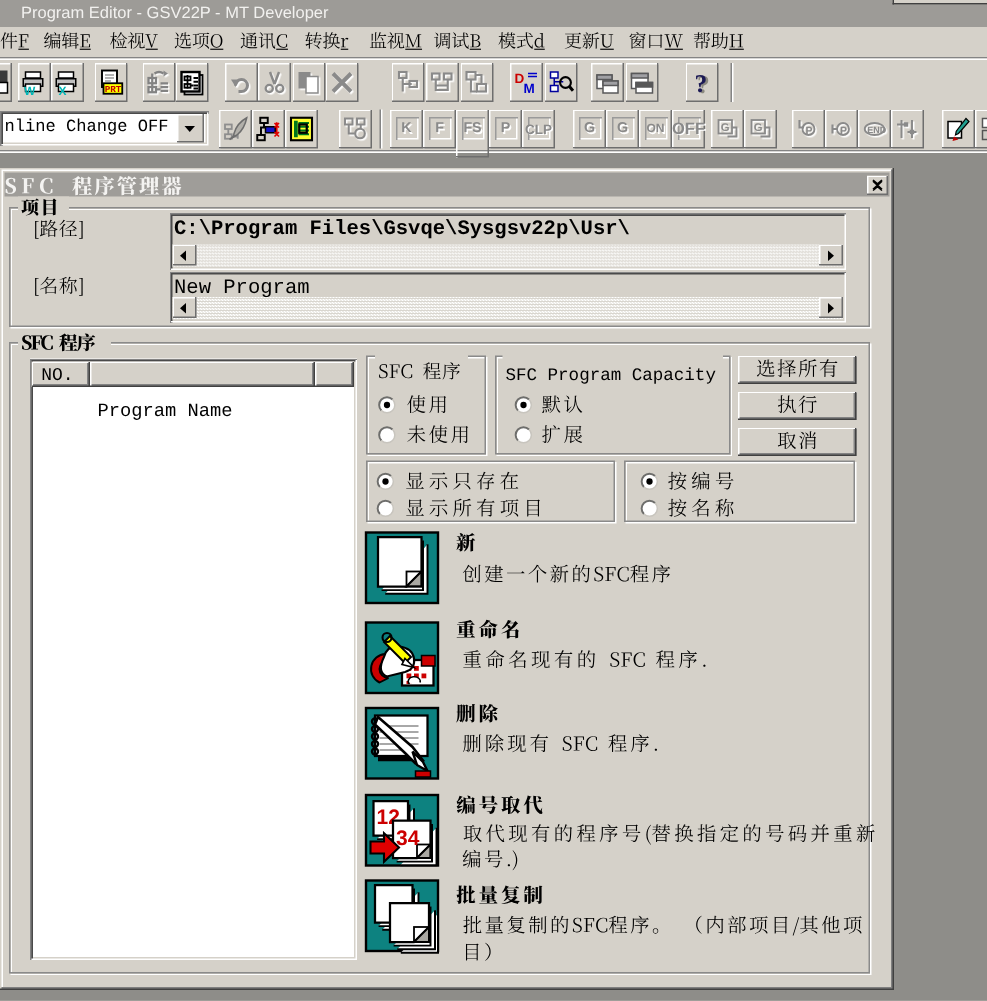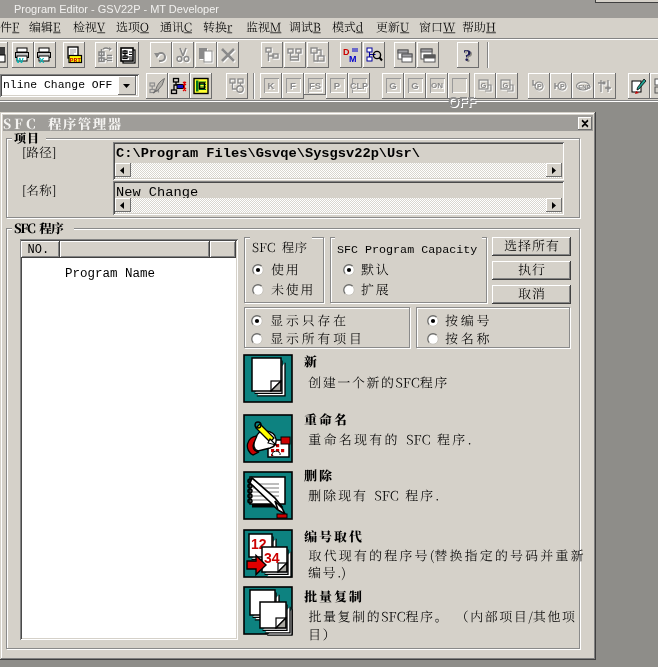--- a/index.html
+++ b/index.html
@@ -304,21 +304,21 @@
 <div style="left:253px;top:73px;width:1px;height:26px;background:#848484"></div>
 <div style="left:254px;top:73px;width:1px;height:26px;background:#fff"></div>
 <div class="rz2" style="left:260px;top:73px;width:22px;height:26px;">
     <div style="left:3.5px;top:5px;width:15px;height:15px;box-shadow:inset 1px 1px 0 #9a9a9a,inset -1px -1px 0 #fff"></div>
     <span class="s" style="left:0;top:0;width:22px;height:26px;text-align:center;line-height:26px;font-size:9.5px;font-weight:bold;color:#8a8a8a;text-shadow:1px 1px 0 #fff">K</span>
   </div>
 <div class="rz2" style="left:282px;top:73px;width:22px;height:26px;">
     <div style="left:3.5px;top:5px;width:15px;height:15px;box-shadow:inset 1px 1px 0 #9a9a9a,inset -1px -1px 0 #fff"></div>
     <span class="s" style="left:0;top:0;width:22px;height:26px;text-align:center;line-height:26px;font-size:9.5px;font-weight:bold;color:#8a8a8a;text-shadow:1px 1px 0 #fff">F</span>
   </div>
-<div class="rz2" style="left:304px;top:73px;width:22px;height:22px;">
+<div class="rz2" style="left:304px;top:73px;width:22px;height:32px;">
     <div style="left:3.5px;top:5px;width:15px;height:15px;box-shadow:inset 1px 1px 0 #9a9a9a,inset -1px -1px 0 #fff"></div>
     <span class="s" style="left:0;top:0;width:22px;height:26px;text-align:center;line-height:26px;font-size:9.5px;font-weight:bold;color:#8a8a8a;text-shadow:1px 1px 0 #fff">FS</span>
   </div>
 <div class="rz2" style="left:326px;top:73px;width:22px;height:26px;">
     <div style="left:3.5px;top:5px;width:15px;height:15px;box-shadow:inset 1px 1px 0 #9a9a9a,inset -1px -1px 0 #fff"></div>
     <span class="s" style="left:0;top:0;width:22px;height:26px;text-align:center;line-height:26px;font-size:9.5px;font-weight:bold;color:#8a8a8a;text-shadow:1px 1px 0 #fff">P</span>
   </div>
 <div class="rz2" style="left:348px;top:73px;width:22px;height:26px;">
     <div style="left:3.5px;top:5px;width:15px;height:15px;box-shadow:inset 1px 1px 0 #9a9a9a,inset -1px -1px 0 #fff"></div>
     <span class="s" style="left:0;top:0;width:22px;height:26px;text-align:center;line-height:26px;font-size:9px;font-weight:bold;color:#8a8a8a;text-shadow:1px 1px 0 #fff">CLP</span>
@@ -330,21 +330,21 @@
 <div class="rz2" style="left:404px;top:73px;width:22px;height:26px;">
     <div style="left:3.5px;top:5px;width:15px;height:15px;box-shadow:inset 1px 1px 0 #9a9a9a,inset -1px -1px 0 #fff"></div>
     <span class="s" style="left:0;top:0;width:22px;height:26px;text-align:center;line-height:26px;font-size:9.5px;font-weight:bold;color:#8a8a8a;text-shadow:1px 1px 0 #fff">G</span>
   </div>
 <div class="rz2" style="left:426px;top:73px;width:22px;height:26px;">
     <div style="left:3.5px;top:5px;width:15px;height:15px;box-shadow:inset 1px 1px 0 #9a9a9a,inset -1px -1px 0 #fff"></div>
     <span class="s" style="left:0;top:0;width:22px;height:26px;text-align:center;line-height:26px;font-size:8px;font-weight:bold;color:#8a8a8a;text-shadow:1px 1px 0 #fff">ON</span>
   </div>
 <div class="rz2" style="left:448px;top:73px;width:22px;height:26px;">
     <div style="left:3.5px;top:5px;width:15px;height:15px;box-shadow:inset 1px 1px 0 #9a9a9a,inset -1px -1px 0 #fff"></div>
-    <span class="s" style="left:0;top:16px;width:22px;height:26px;text-align:center;line-height:26px;font-size:14px;font-weight:bold;color:#8a8a8a;text-shadow:1px 1px 0 #fff">OFF</span>
+    <span class="s" style="left:0;top:0;width:22px;height:26px;text-align:center;line-height:26px;font-size:11px;font-weight:bold;color:#8a8a8a;text-shadow:1px 1px 0 #fff">OFF</span>
   </div>
 <div class="rz2" style="left:474px;top:73px;width:22px;height:26px;">
     <svg class="g" style="left:3px;top:5px;width:16px;height:16px" viewBox="0 0 16 16">
       <g filter="drop-shadow(1px 1px 0 #fff)">
         <rect x="2" y="2" width="9" height="9" fill="none" stroke="#8a8a8a" stroke-width="1.2"></rect>
         <text x="3.5" y="9.5" font-size="7.5" font-weight="bold" fill="#8a8a8a" font-family="Liberation Sans">G</text>
         <path d="M11 7 h3 v6 h-6" stroke="#8a8a8a" fill="none" stroke-width="1.2"></path>
       </g>
     </svg>
   </div>
@@ -447,21 +447,21 @@
     <svg class="g" style="left:5px;top:4px;width:4px;height:7px" viewBox="0 0 4 7">
       <path d="M4 0 L0 3.5 4 7z" fill="#000"></path>
     </svg>
   </div>
 <div class="rz2" style="left:546px;top:163px;width:16px;height:14px;background:#d5d1c9">
     <svg class="g" style="left:6px;top:4px;width:4px;height:7px" viewBox="0 0 4 7">
       <path d="M0 0 L4 3.5 0 7z" fill="#000"></path>
     </svg>
   </div>
 <div class="sk" style="left:113px;top:181px;width:451px;height:34px;background:#d5d1c9"></div>
-<span class="m" style="left:116px;top:185.5px;font-size:13.7px;color:#000;font-weight:normal;">New Change</span>
+<span class="m" style="left:116px;top:185.5px;font-size:13.7px;color:#000;font-weight:normal;">New Program</span>
 <div class="chk" style="left:115px;top:198px;width:447px;height:15px;"></div>
 <div class="rz2" style="left:115px;top:198px;width:16px;height:14px;background:#d5d1c9">
     <svg class="g" style="left:5px;top:4px;width:4px;height:7px" viewBox="0 0 4 7">
       <path d="M4 0 L0 3.5 4 7z" fill="#000"></path>
     </svg>
   </div>
 <div class="rz2" style="left:546px;top:198px;width:16px;height:14px;background:#d5d1c9">
     <svg class="g" style="left:6px;top:4px;width:4px;height:7px" viewBox="0 0 4 7">
       <path d="M0 0 L4 3.5 0 7z" fill="#000"></path>
     </svg>

